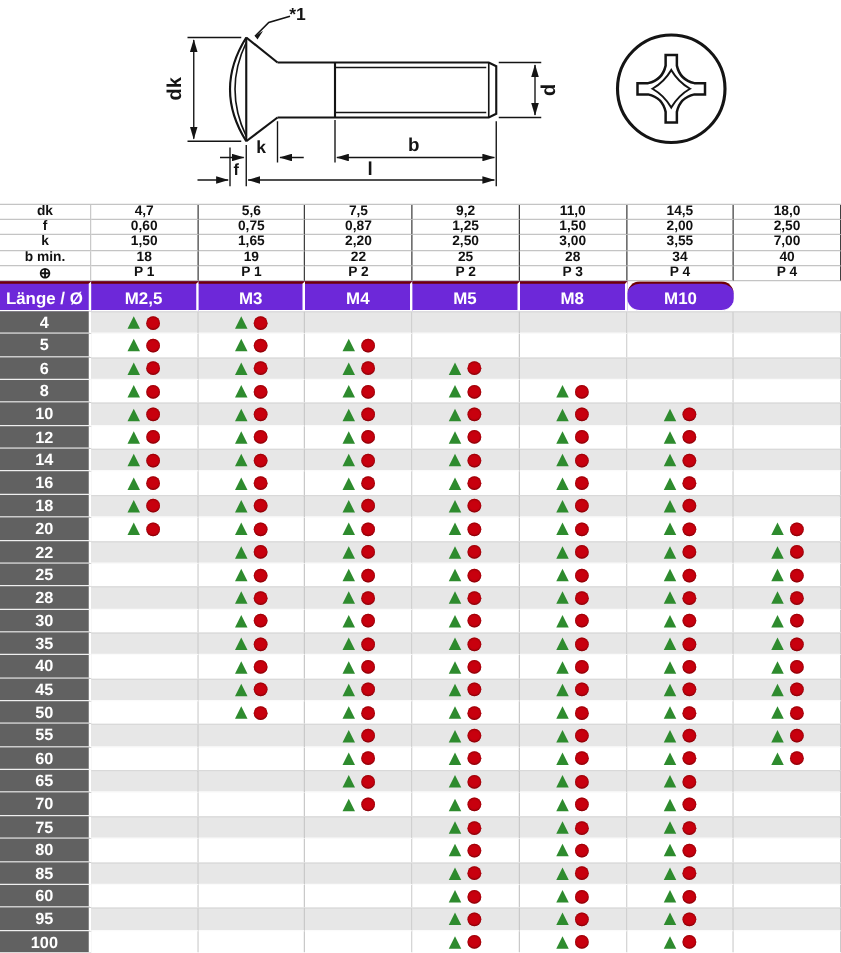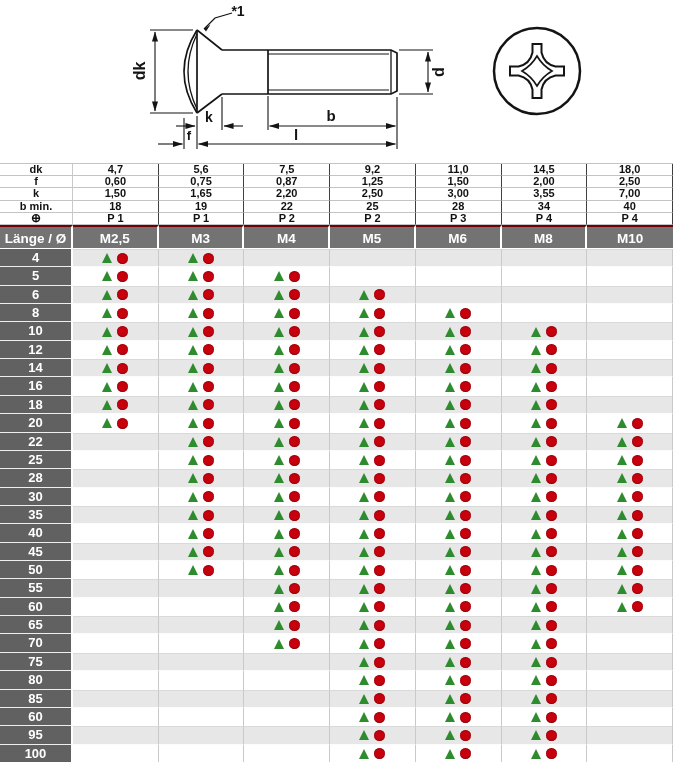--- a/index.html
+++ b/index.html
@@ -12,24 +12,24 @@
   
   .grid{display:grid;grid-template-columns:73px repeat(7,1fr);width:673px;}
   
   .spec{border-top:1px solid #c4c4c4;}
   .spec-cell{height:11.2px;line-height:11.4px;text-align:center;font-size:11px;font-weight:bold;
              color:#111;border-bottom:1px solid #c4c4c4;border-right:1px solid #404040;
              overflow:hidden;}
   .spec-label{border-right:1px solid #c9c9c9;}
   .phil{font-size:12px;}
   
-  .band-cell{height:24px;line-height:23px;background:#737373;color:#fff;font-weight:bold;
+  .band-cell{height:24px;line-height:23px;background:#6d28d9;color:#fff;font-weight:bold;
              font-size:13.5px;text-align:center;border-top:2px solid #6f0004;
              border-right:2px solid #fff;border-bottom:1px solid #fff;box-sizing:border-box;}
-  .band-cell:last-child{border-right:none;}
+  .band-cell:last-child{border-right:none;border-radius:10px;}
   
   .len-label{background:#616161;color:#fff;font-weight:bold;font-size:13px;text-align:center;
              line-height:17.4px;border-right:2px solid #fff;border-bottom:1px solid #efefef;
              box-sizing:border-box;}
   .data-cell{border-right:1px solid #c9c9c9;box-sizing:border-box;}
   .rows{display:grid;grid-template-columns:73px repeat(7,1fr);grid-auto-rows:18.36px;width:673px;}
   .pair{display:flex;align-items:center;justify-content:center;gap:5px;height:100%;}
   .tri{width:0;height:0;border-left:5.5px solid transparent;border-right:5.5px solid transparent;
        border-bottom:10px solid #2e8b2e;}
   .dot{width:11px;height:11px;border-radius:50%;background:#c8000e;
@@ -151,21 +151,20 @@
       <div class="spec-cell">P 4</div>
       <div class="spec-cell">P 4</div>
     </div>
 
   <div class="grid" id="band">
       <div class="band-cell">Länge / Ø</div>
       <div class="band-cell">M2,5</div>
       <div class="band-cell">M3</div>
       <div class="band-cell">M4</div>
       <div class="band-cell">M5</div>
-      <div class="band-cell">M6</div>
       <div class="band-cell">M8</div>
       <div class="band-cell">M10</div>
     </div>
 
   <div class="rows" id="rows">
       <div class="len-label">4</div>
       <div class="data-cell cellrow-gray g row-gray-cell">
         <div class="pair">
           <span class="tri"></span>
           <span class="dot"></span>

